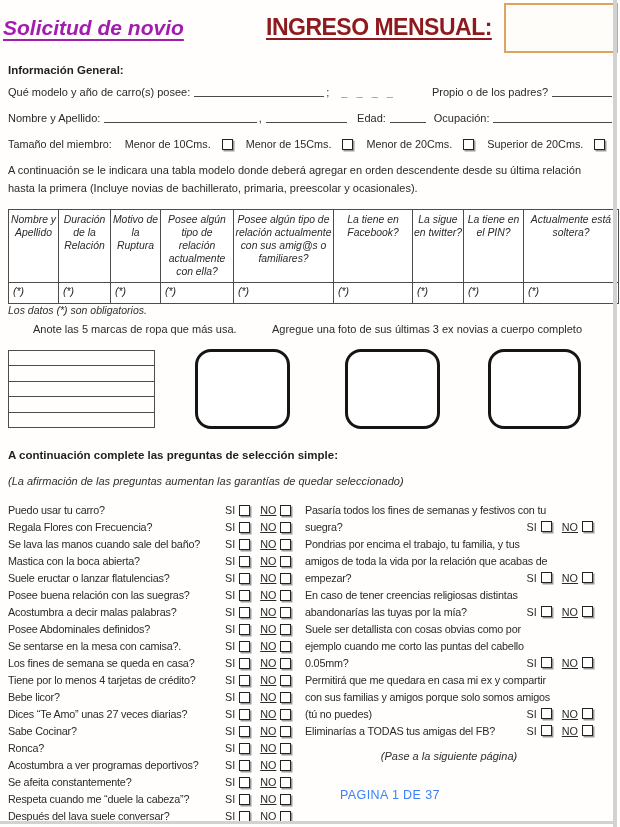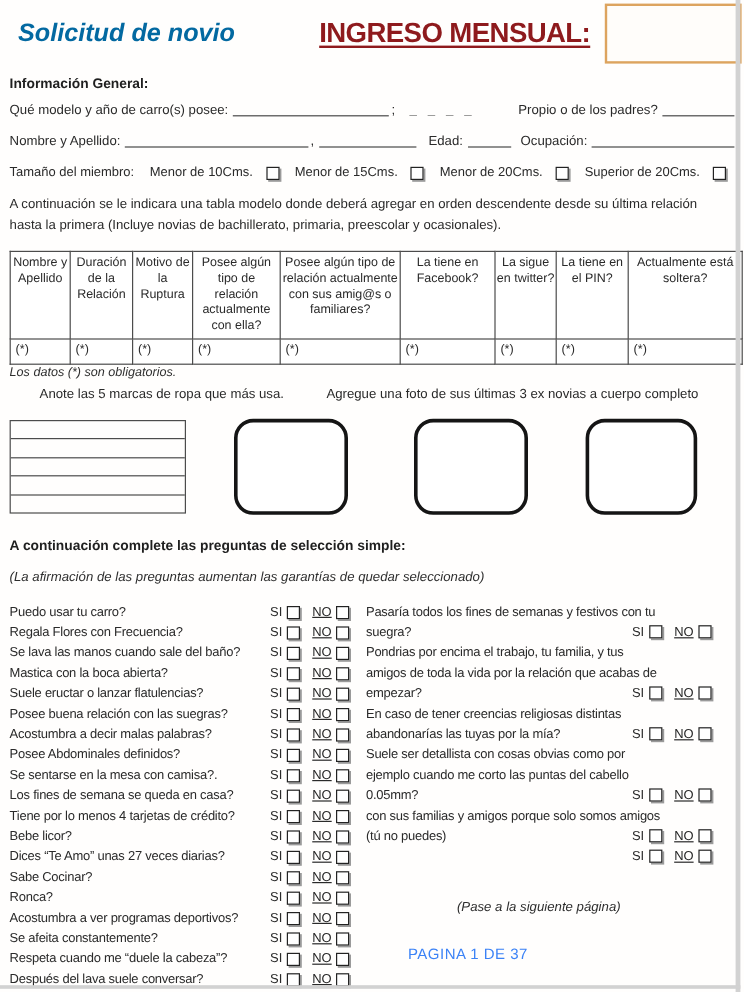--- a/index.html
+++ b/index.html
@@ -1,22 +1,22 @@
 <!DOCTYPE html>
 <html><head>
 <meta charset="utf-8">
 <style>
   html,body{margin:0;padding:0;background:#fff;}
   .sheet{position:relative;width:620px;height:827px;background:#fffefd;overflow:hidden;
          font-family:"Liberation Sans",sans-serif;color:#2a2a2a;}
   .abs{position:absolute;}
 
   
-  .doc-title{left:15px;top:16px;font-size:21px;font-style:italic;font-weight:600;color:#0369a1;
-             text-underline-offset:4px;}
+  .doc-title{left:3px;top:16px;font-size:21px;font-style:italic;font-weight:600;color:#a21caf;
+             text-decoration:underline;text-underline-offset:4px;}
   .income{left:266px;top:14px;font-size:23px;font-weight:bold;color:#8e1a1d;
           text-decoration:underline;text-underline-offset:3px;letter-spacing:-0.5px;}
   .income-box{left:504px;top:3px;width:110px;height:46px;border:2px solid #dda45f;background:#fffdfa;}
 
   .h-bold{font-size:11.5px;font-weight:bold;color:#1f1f1f;}
 
   
   .frow{display:flex;align-items:flex-end;font-size:11px;white-space:nowrap;}
   .frow .lbl{flex:0 0 auto;}
   .blank{border-bottom:1px solid #4a4a4a;height:3px;align-self:flex-end;margin:0 2px 1px 4px;}
@@ -26,21 +26,21 @@
   .opt:first-of-type{margin-left:6px;}
 
   .intro{font-size:11px;line-height:17.5px;color:#2a2a2a;}
 
   
   .cb{width:9px;height:9px;border:1.5px solid #222;background:#fff;display:inline-block;
       box-shadow:1.5px 1.5px 0 #9a9a9a;flex:0 0 auto;}
 
   
   table.exes{border-collapse:collapse;table-layout:fixed;width:610px;background:#fff;}
-  table.exes th,table.exes td{border:1px solid #4c4c4c;font-weight:normal;}
+  table.exes th,table.exes td{border:1px solid #4c4c4c;font-weight:normal;font-style:italic;}
   table.exes th{font-size:10.4px;line-height:13px;text-align:center;vertical-align:top;padding:3px 1px;height:66px;}
   table.exes td{font-size:10.5px;text-align:left;vertical-align:top;padding:2px 4px 6px;height:12px;}
   .footnote{font-size:10.5px;font-style:italic;color:#2f2f2f;}
 
   
   .brands-box{left:8px;top:350px;width:145px;height:76px;border:1px solid #4c4c4c;display:flex;flex-direction:column;}
   .brand-line{flex:1;border-bottom:1px solid #4c4c4c;}
   .brand-line:last-child{border-bottom:none;}
 
   .photo-box{top:349px;height:74px;border:3px solid #151515;border-radius:16px;background:#fff;}
@@ -395,32 +395,36 @@
     <div class="qrow">
         <span>0.05mm?</span>
         <span class="sino">
           <span class="snl">SI</span>
           <span class="cb"></span>
           <span class="snl no">NO</span>
           <span class="cb"></span>
         </span>
       </div>
     <div class="qrow">
+        <span>Permitirá que me quedara en casa mi ex y compartir</span>
+      </div>
+    <div class="qrow">
         <span>con sus familias y amigos porque solo somos amigos</span>
       </div>
     <div class="qrow">
         <span>(tú no puedes)</span>
         <span class="sino">
           <span class="snl">SI</span>
           <span class="cb"></span>
           <span class="snl no">NO</span>
           <span class="cb"></span>
         </span>
       </div>
     <div class="qrow">
+        <span>Eliminarías a TODAS tus amigas del FB?</span>
         <span class="sino">
           <span class="snl">SI</span>
           <span class="cb"></span>
           <span class="snl no">NO</span>
           <span class="cb"></span>
         </span>
       </div>
   </div>
 
   <div class="abs pase" style="left:305px;top:750px;width:288px;">(Pase a la siguiente página)</div>

